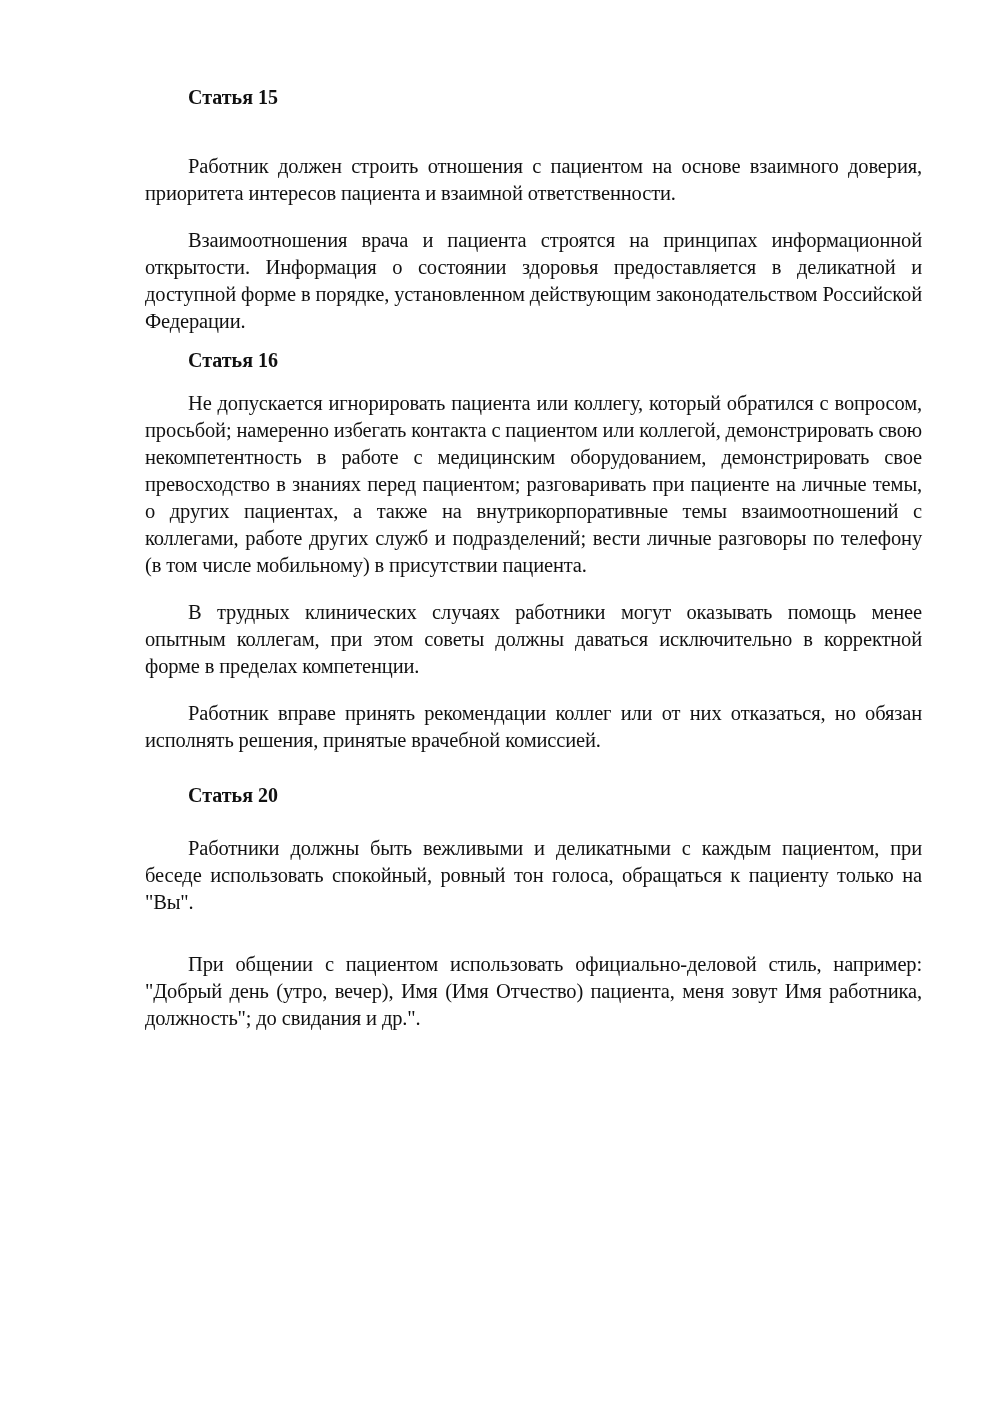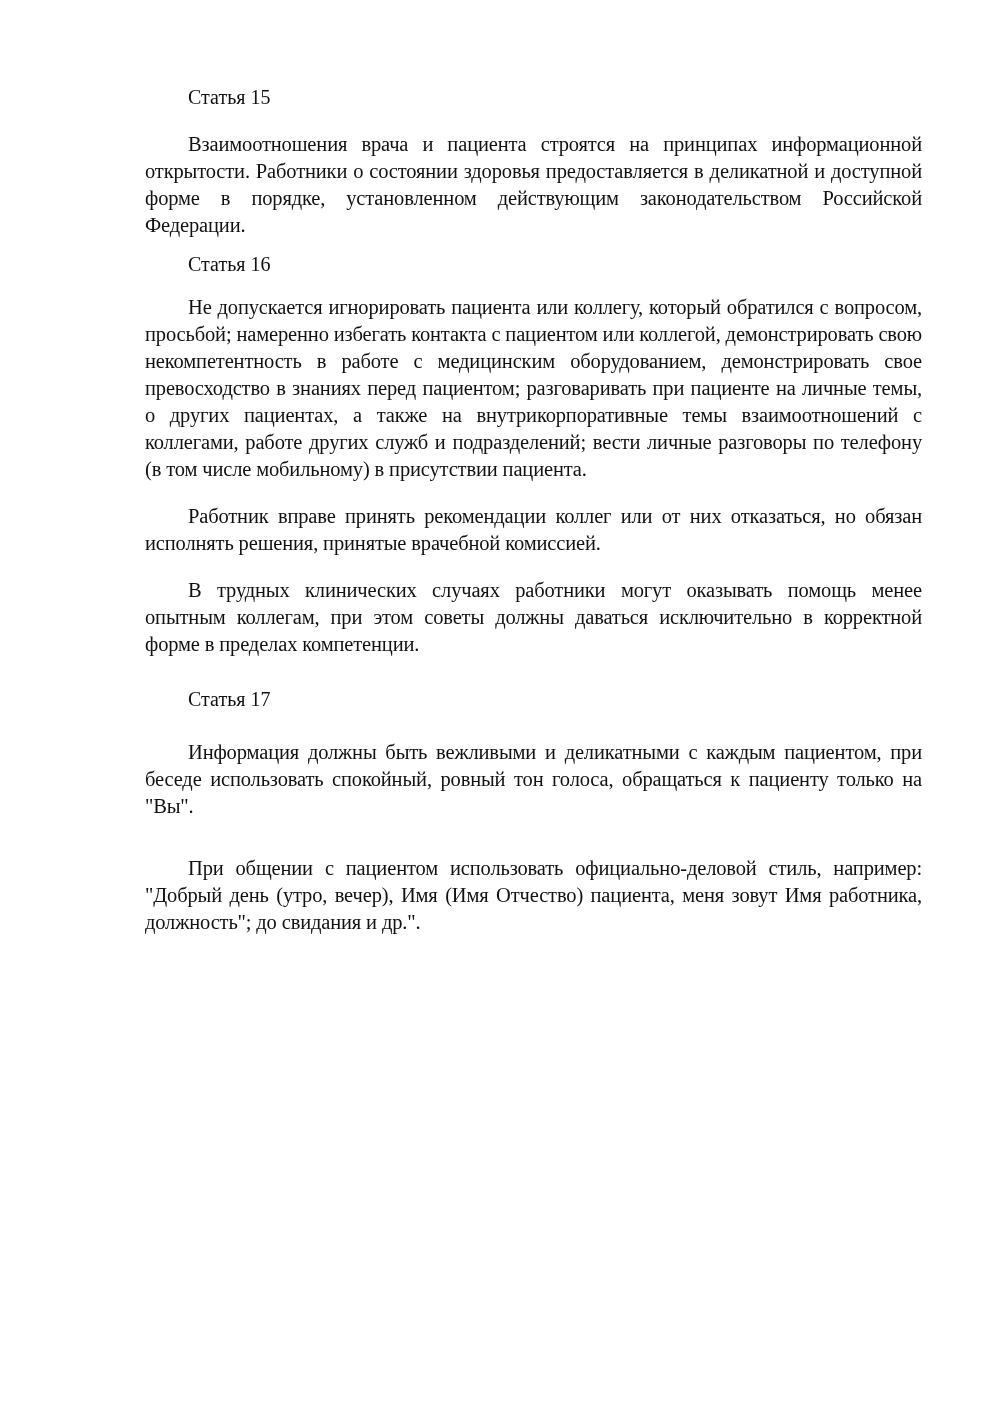--- a/index.html
+++ b/index.html
@@ -15,21 +15,21 @@
     font-family: "Liberation Serif", "DejaVu Serif", serif;
     color: #111111;
   }
   .page {
     position: absolute;
     left: 145px;
     top: 84px;
     width: 777px;
   }
   .heading {
-    font-weight: normal;
+    font-weight: bold;
     font-size: 20px;
     line-height: 27px;
     margin: 0;
     padding-left: 43px;
   }
   .para {
     font-size: 20.5px;
     line-height: 27px;
     text-align: justify;
     text-indent: 43px;
@@ -37,29 +37,30 @@
     letter-spacing: -0.15px;
   }
 </style>
 </head>
 <body>
 
 <div class="page">
 
   <section>
     <h2 class="heading">Статья 15</h2>
-    <p class="para" style="margin-top:20px">Взаимоотношения врача и пациента строятся на принципах информационной открытости. Работники о состоянии здоровья предоставляется в деликатной и доступной форме в порядке, установленном действующим законодательством Российской Федерации.</p>
+    <p class="para" style="margin-top:42px">Работник должен строить отношения с пациентом на основе взаимного доверия, приоритета интересов пациента и взаимной ответственности.</p>
+    <p class="para" style="margin-top:20px">Взаимоотношения врача и пациента строятся на принципах информационной открытости. Информация о состоянии здоровья предоставляется в деликатной и доступной форме в порядке, установленном действующим законодательством Российской Федерации.</p>
   </section>
 
   <section>
     <h2 class="heading" style="margin-top:12px">Статья 16</h2>
     <p class="para" style="margin-top:16px">Не допускается игнорировать пациента или коллегу, который обратился с вопросом, просьбой; намеренно избегать контакта с пациентом или коллегой, демонстрировать свою некомпетентность в работе с медицинским оборудованием, демонстрировать свое превосходство в знаниях перед пациентом; разговаривать при пациенте на личные темы, о других пациентах, а также на внутрикорпоративные темы взаимоотношений с коллегами, работе других служб и подразделений; вести личные разговоры по телефону (в том числе мобильному) в присутствии пациента.</p>
+    <p class="para" style="margin-top:20px">В трудных клинических случаях работники могут оказывать помощь менее опытным коллегам, при этом советы должны даваться исключительно в корректной форме в пределах компетенции.</p>
     <p class="para" style="margin-top:20px">Работник вправе принять рекомендации коллег или от них отказаться, но обязан исполнять решения, принятые врачебной комиссией.</p>
-    <p class="para" style="margin-top:20px">В трудных клинических случаях работники могут оказывать помощь менее опытным коллегам, при этом советы должны даваться исключительно в корректной форме в пределах компетенции.</p>
   </section>
 
   <section>
-    <h2 class="heading" style="margin-top:28px">Статья 17</h2>
-    <p class="para" style="margin-top:26px">Информация должны быть вежливыми и деликатными с каждым пациентом, при беседе использовать спокойный, ровный тон голоса, обращаться к пациенту только на "Вы".</p>
+    <h2 class="heading" style="margin-top:28px">Статья 20</h2>
+    <p class="para" style="margin-top:26px">Работники должны быть вежливыми и деликатными с каждым пациентом, при беседе использовать спокойный, ровный тон голоса, обращаться к пациенту только на "Вы".</p>
     <p class="para" style="margin-top:35px">При общении с пациентом использовать официально-деловой стиль, например: "Добрый день (утро, вечер), Имя (Имя Отчество) пациента, меня зовут Имя работника, должность"; до свидания и др.".</p>
   </section>
 
 </div>
 
 </body></html>

